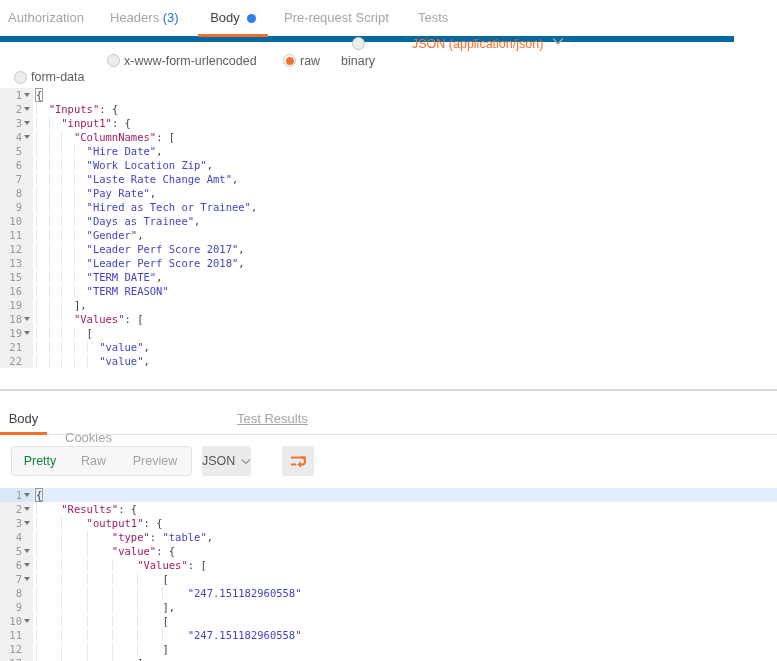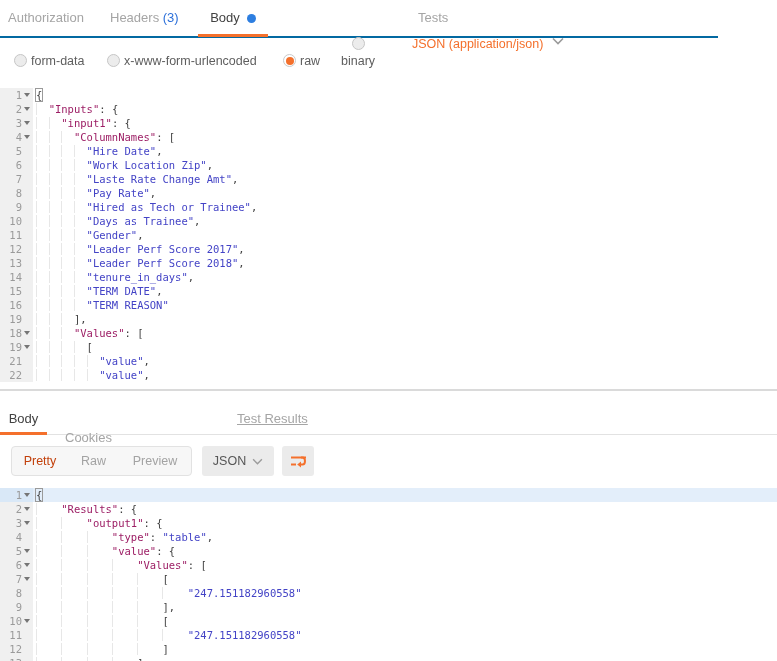--- a/index.html
+++ b/index.html
@@ -1,35 +1,35 @@
 <!DOCTYPE html>
 <html><head>
 <meta charset="utf-8">
 <style>
   html,body{margin:0;padding:0;background:#fff;}
   .app{position:relative;width:777px;height:661px;overflow:hidden;background:#fff;
        font-family:"Liberation Sans",sans-serif;-webkit-font-smoothing:antialiased;}
 
   
-  .req-tabbar{position:absolute;left:0;top:0;width:718px;height:36px;border-bottom:2px solid #0369a1;}
+  .req-tabbar{position:absolute;left:0;top:0;width:718px;height:36px;border-bottom:6px solid #0369a1;padding-left:16px;}
   .req-tabbar .tab{position:absolute;top:0;height:36px;line-height:36px;font-size:13px;color:#a5a5a5;cursor:default;white-space:nowrap;}
   .req-tabbar .tab .count{color:#2B6FD9;}
   .req-tabbar .tab.active{color:#424242;display:flex;align-items:center;justify-content:center;gap:7px;}
   .req-tabbar .tab.active::after{content:'';position:absolute;left:0;right:0;bottom:-1px;height:3px;background:#F4702C;}
   .req-tabbar .tab.t0{left:8px;}
   .req-tabbar .tab.t1{left:110px;text-align:right;}
   .req-tabbar .tab.t2{left:198px;width:70px;}
   .req-tabbar .tab.t3{left:284px;}
   .req-tabbar .tab.t4{left:418px;}
   .dot{width:9px;height:9px;border-radius:50%;background:#2D7EE0;display:inline-block;}
 
   
   .bodytype-bar{position:absolute;left:0;top:37px;width:777px;height:47px;}
   .opt{position:absolute;top:0;height:47px;display:flex;align-items:center;gap:4px;font-size:12.5px;color:#5e5e5e;cursor:default;}
-  .opt.o0{left:14px;} .opt.o1{left:107px;} .opt.o2{left:283px;} .opt.o3{left:341px;flex-direction:column;}
+  .opt.o0{left:14px;align-items:flex-end;} .opt.o1{left:107px;} .opt.o2{left:283px;} .opt.o3{left:341px;flex-direction:column;}
   .radio{width:11px;height:11px;border-radius:50%;border:1px solid #c6c6c6;background:#ececec;position:relative;flex:0 0 auto;}
   .opt.selected .radio{background:#fff;border-color:#c9c9c9;}
   .opt.selected .radio::after{content:'';position:absolute;inset:1.5px;border-radius:50%;background:#F4702C;}
   .ct-select{position:absolute;left:412px;top:0;height:47px;display:flex;align-items:flex-start;gap:9px;cursor:pointer;}
   .ct-select .ct-label{color:#F4702C;font-size:12.5px;}
   .chev{display:block;}
 
   
   .editor{position:absolute;left:0;right:0;overflow:hidden;background:#fff;
           font-family:"DejaVu Sans Mono",monospace;font-size:10.5px;line-height:14px;}
@@ -60,38 +60,39 @@
   .resp-tabbar .tab.active{color:#424242;width:47px;text-align:center;}
   .resp-tabbar .tab.active::after{content:'';position:absolute;left:0;right:0;bottom:-1px;height:3px;background:#F4702C;}
   .resp-tabbar .tab.t0{left:0;} .resp-tabbar .tab.t1{left:65px;margin-top:19px;} .resp-tabbar .tab.t2{left:138px;} .resp-tabbar .tab.t3{left:237px;text-decoration:underline;}
 
   
   .resp-toolbar{position:absolute;left:0;top:446px;width:777px;height:30px;}
   .seg{position:absolute;left:11px;top:0;width:181px;height:30px;background:#f7f7f7;border:1px solid #e2e2e2;
        border-radius:4px;box-sizing:border-box;display:flex;}
   .seg .mode{height:28px;line-height:28px;text-align:center;font-size:12.5px;color:#a3a3a3;cursor:pointer;}
   .seg .mode.m0{width:56px;} .seg .mode.m1{width:51px;} .seg .mode.m2{width:72px;}
-  .seg .mode.active{color:#c2410c;}
-  .json-btn{position:absolute;left:202px;top:0;width:72px;height:30px;background:#ebebeb;border-radius:3px;
+  .seg .mode.active{color:#15803d;}
+  .json-btn{position:absolute;left:202px;top:0;width:49px;height:30px;background:#ebebeb;border-radius:3px;
             display:flex;align-items:center;justify-content:center;gap:6px;font-size:12.5px;color:#565656;cursor:pointer;}
   .wrap-btn{position:absolute;left:282px;top:0;width:32px;height:30px;background:#ebebeb;border-radius:3px;
             display:flex;align-items:center;justify-content:center;cursor:pointer;}
 </style>
 </head>
 <body>
 
 <div class="app">
 
   <div class="req-tabbar">
       <div class="tab t0"><span>Authorization</span></div>
       <div class="tab t1"><span>Headers</span><span class="count">&nbsp;(3)</span></div>
       <div class="tab t2 active">
         <span>Body</span>
         <span class="dot"></span>
       </div>
+      <div class="tab t3"><span>Pre-request Script</span></div>
       <div class="tab t4"><span>Tests</span></div>
     </div>
 
   <div class="bodytype-bar">
     <div id="radio-host">
         <div class="opt o0">
           <span class="radio"></span>
           <span>form-data</span>
         </div>
         <div class="opt o1">
@@ -190,26 +191,20 @@
         <div class="gut">
           <span class="lnum">12</span>
         </div>
         <div class="code"><span class="tk-w">        </span><span class="tk-s">"Leader Perf Score 2017"</span><span class="tk-p">,</span></div>
       </div>
       <div class="row">
         <div class="gut">
           <span class="lnum">13</span>
         </div>
         <div class="code"><span class="tk-w">        </span><span class="tk-s">"Leader Perf Score 2018"</span><span class="tk-p">,</span></div>
-      </div>
-      <div class="row">
-        <div class="gut">
-          <span class="lnum">14</span>
-        </div>
-        <div class="code"><span class="tk-w">        </span><span class="tk-s">"tenure_in_days"</span><span class="tk-p">,</span></div>
       </div>
       <div class="row">
         <div class="gut">
           <span class="lnum">15</span>
         </div>
         <div class="code"><span class="tk-w">        </span><span class="tk-s">"TERM DATE"</span><span class="tk-p">,</span></div>
       </div>
       <div class="row">
         <div class="gut">
           <span class="lnum">16</span>

